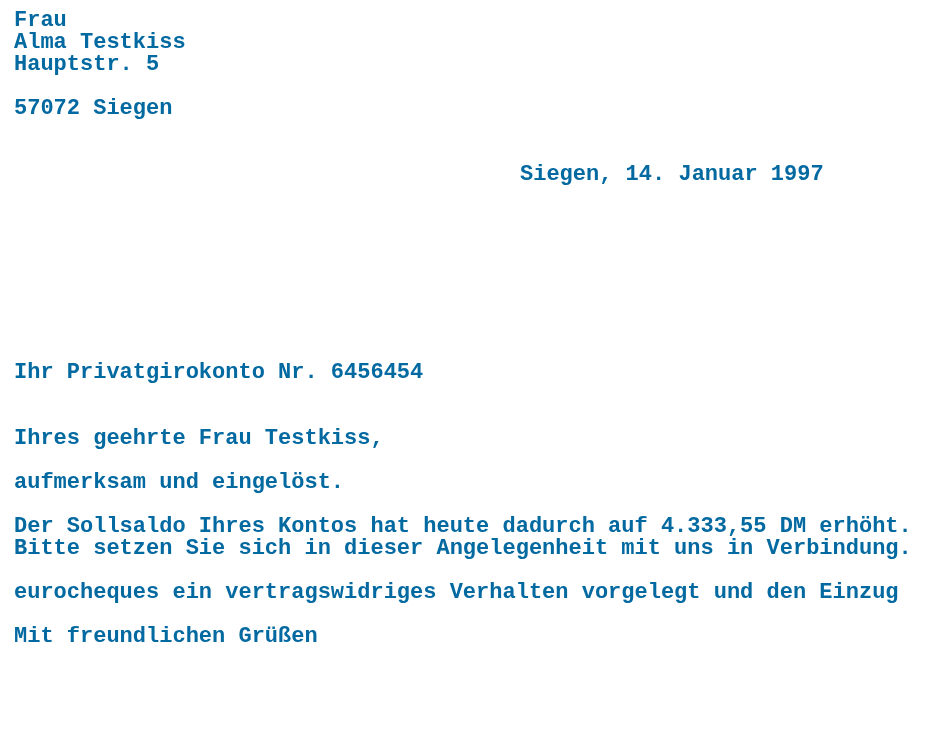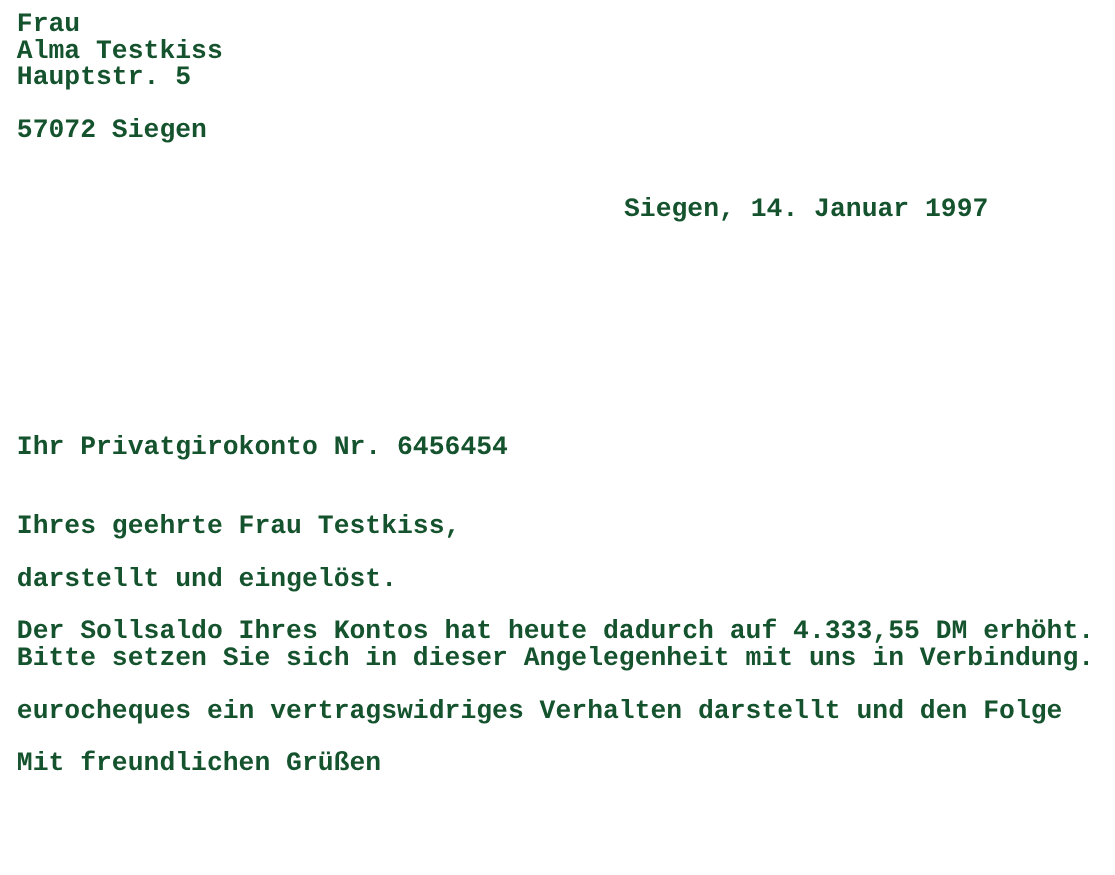--- a/index.html
+++ b/index.html
@@ -12,21 +12,21 @@
     width: 929px;
     height: 729px;
     background: #ffffff;
     box-sizing: border-box;
     padding: 10px 0 0 14px;
     overflow: hidden;
     font-family: "Liberation Mono", "DejaVu Sans Mono", monospace;
     font-weight: 700;
     font-size: 22px;
     line-height: 22px;
-    color: #14532d;
+    color: #0369a1;
   }
   .line {
     white-space: pre;
     height: 22px;
   }
   .sp1 { height: 22px; }
   .sp2 { height: 44px; }
   .sp8 { height: 176px; }
   .date-line {
     margin-left: 506px;
@@ -54,33 +54,33 @@
 
   <div class="line">Ihr Privatgirokonto Nr. 6456454</div>
 
   <div class="sp2"></div>
 
   <div class="line">Ihres geehrte Frau Testkiss,</div>
 
   <div class="sp1"></div>
 
   <div>
-    <div class="line">darstellt und eingelöst.</div>
+    <div class="line">aufmerksam und eingelöst.</div>
   </div>
 
   <div class="sp1"></div>
 
   <div>
     <div class="line">Der Sollsaldo Ihres Kontos hat heute dadurch auf 4.333,55 DM erhöht.</div>
     <div class="line">Bitte setzen Sie sich in dieser Angelegenheit mit uns in Verbindung.</div>
   </div>
 
   <div class="sp1"></div>
 
   <div>
-    <div class="line">eurocheques ein vertragswidriges Verhalten darstellt und den Folge</div>
+    <div class="line">eurocheques ein vertragswidriges Verhalten vorgelegt und den Einzug</div>
   </div>
 
   <div class="sp1"></div>
 
   <div class="line">Mit freundlichen Grüßen</div>
 
 </div>
 
 </body></html>

